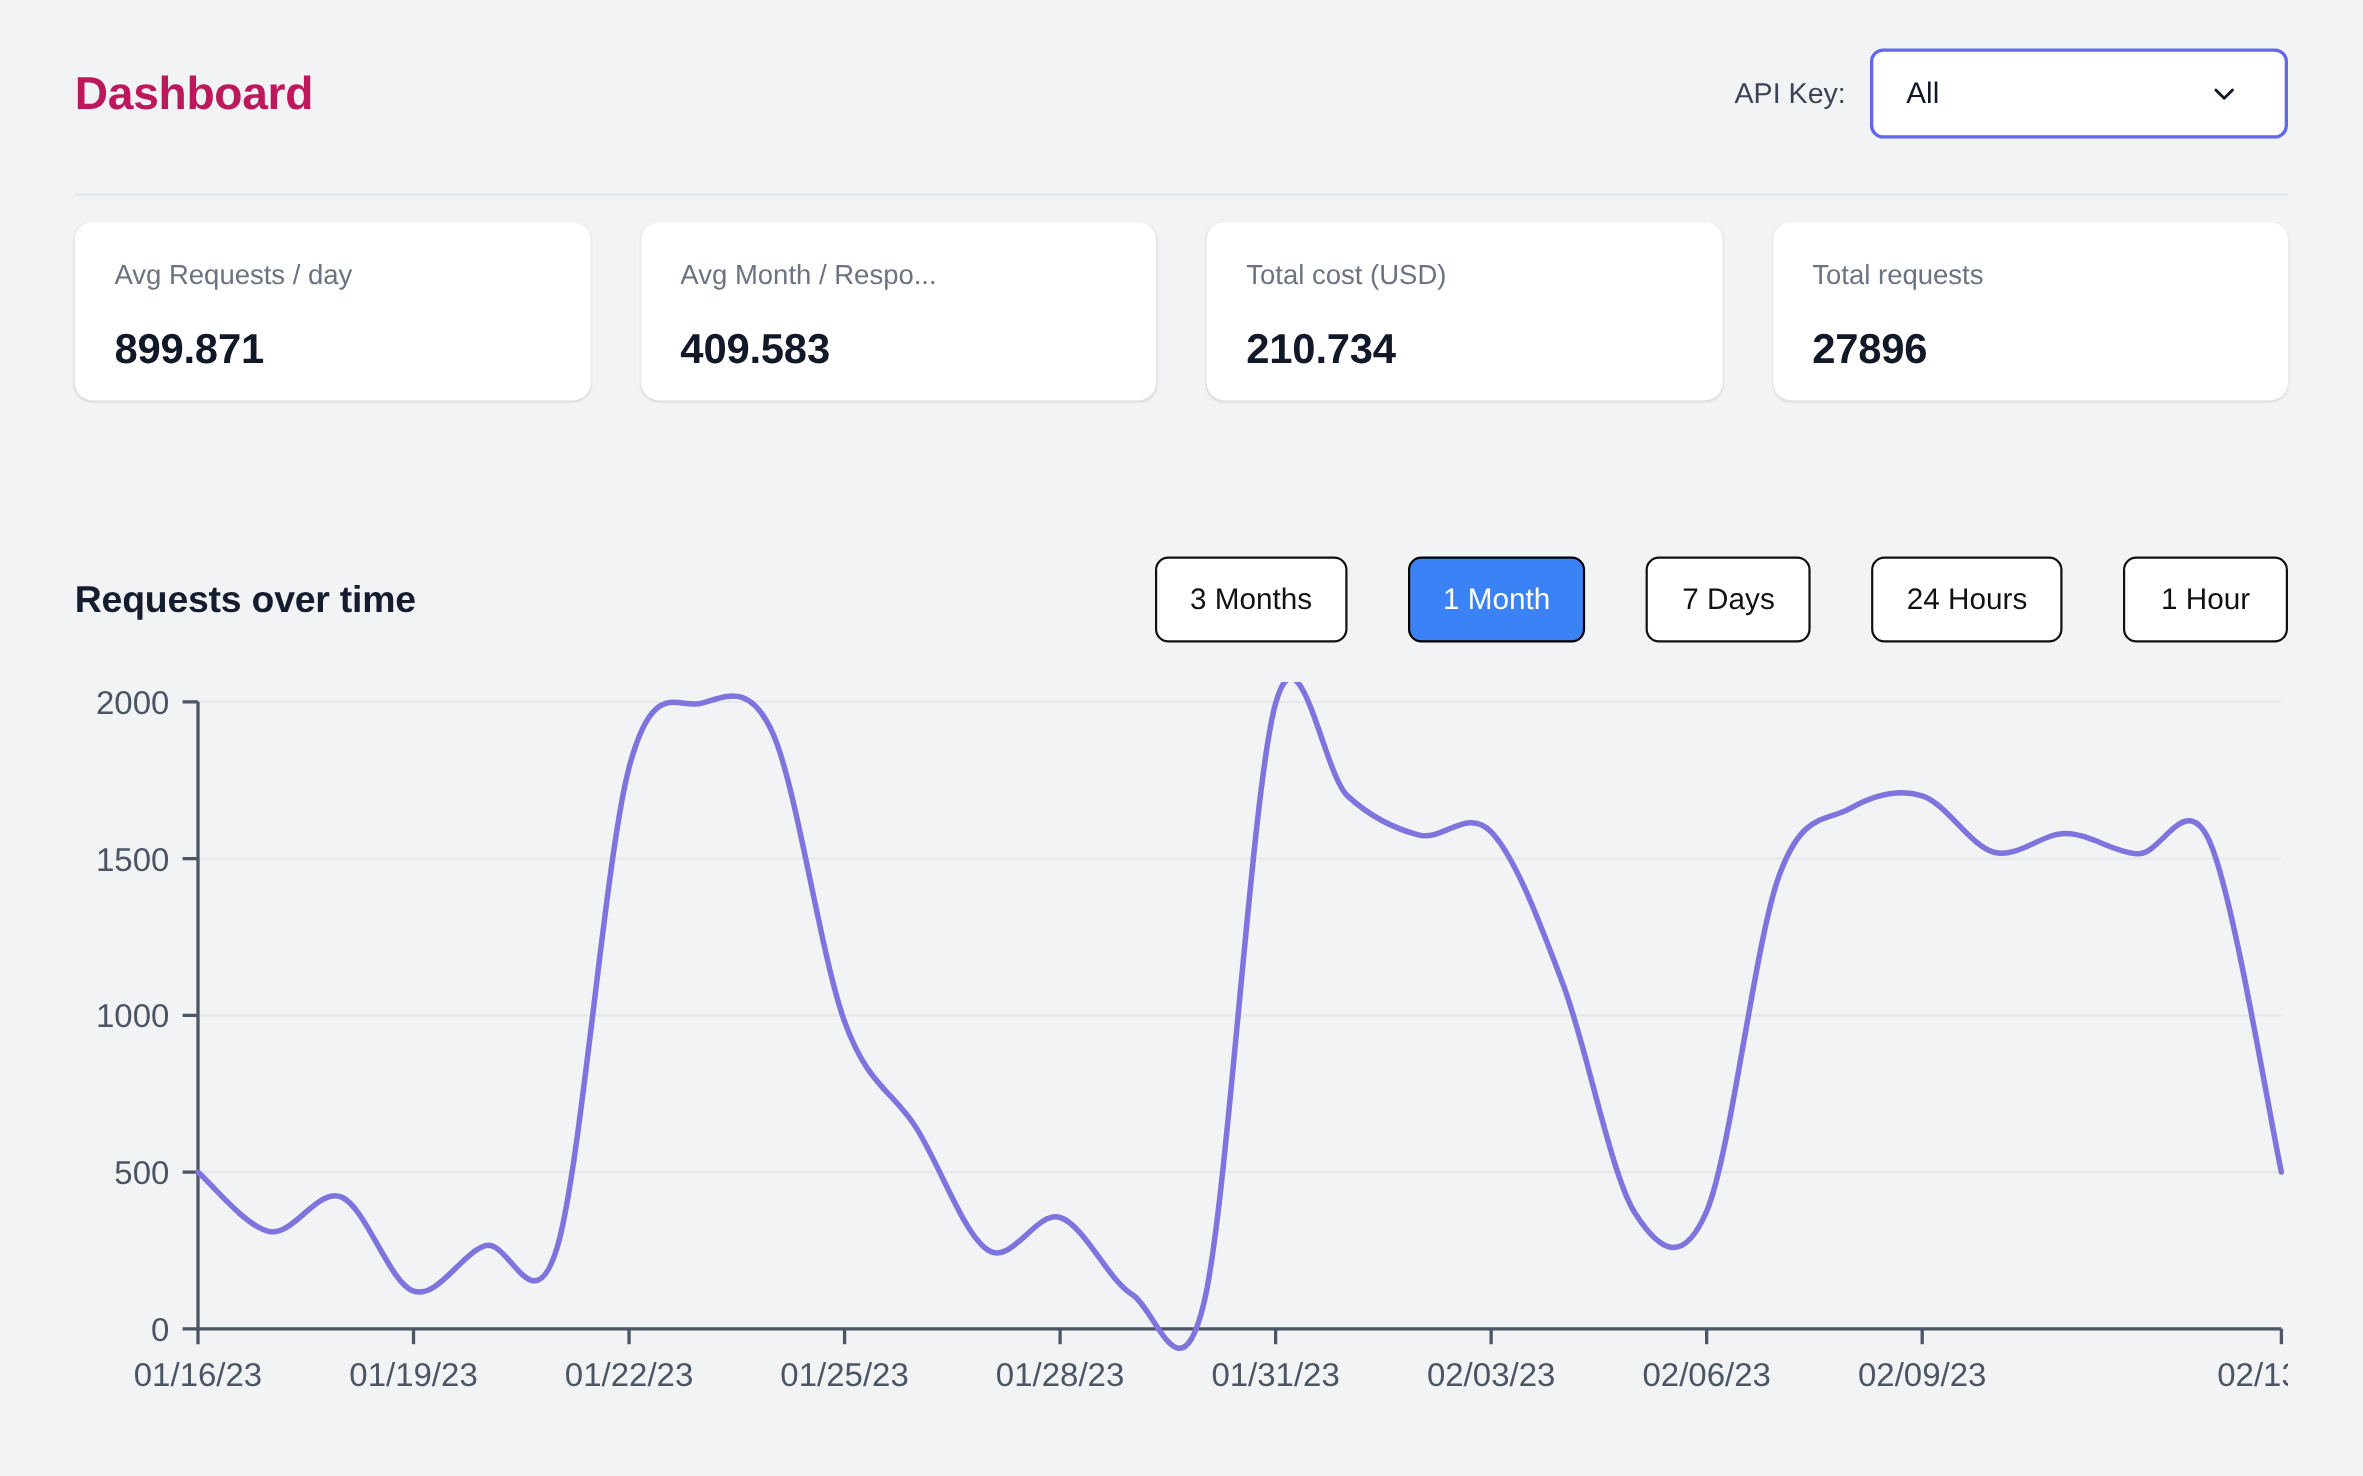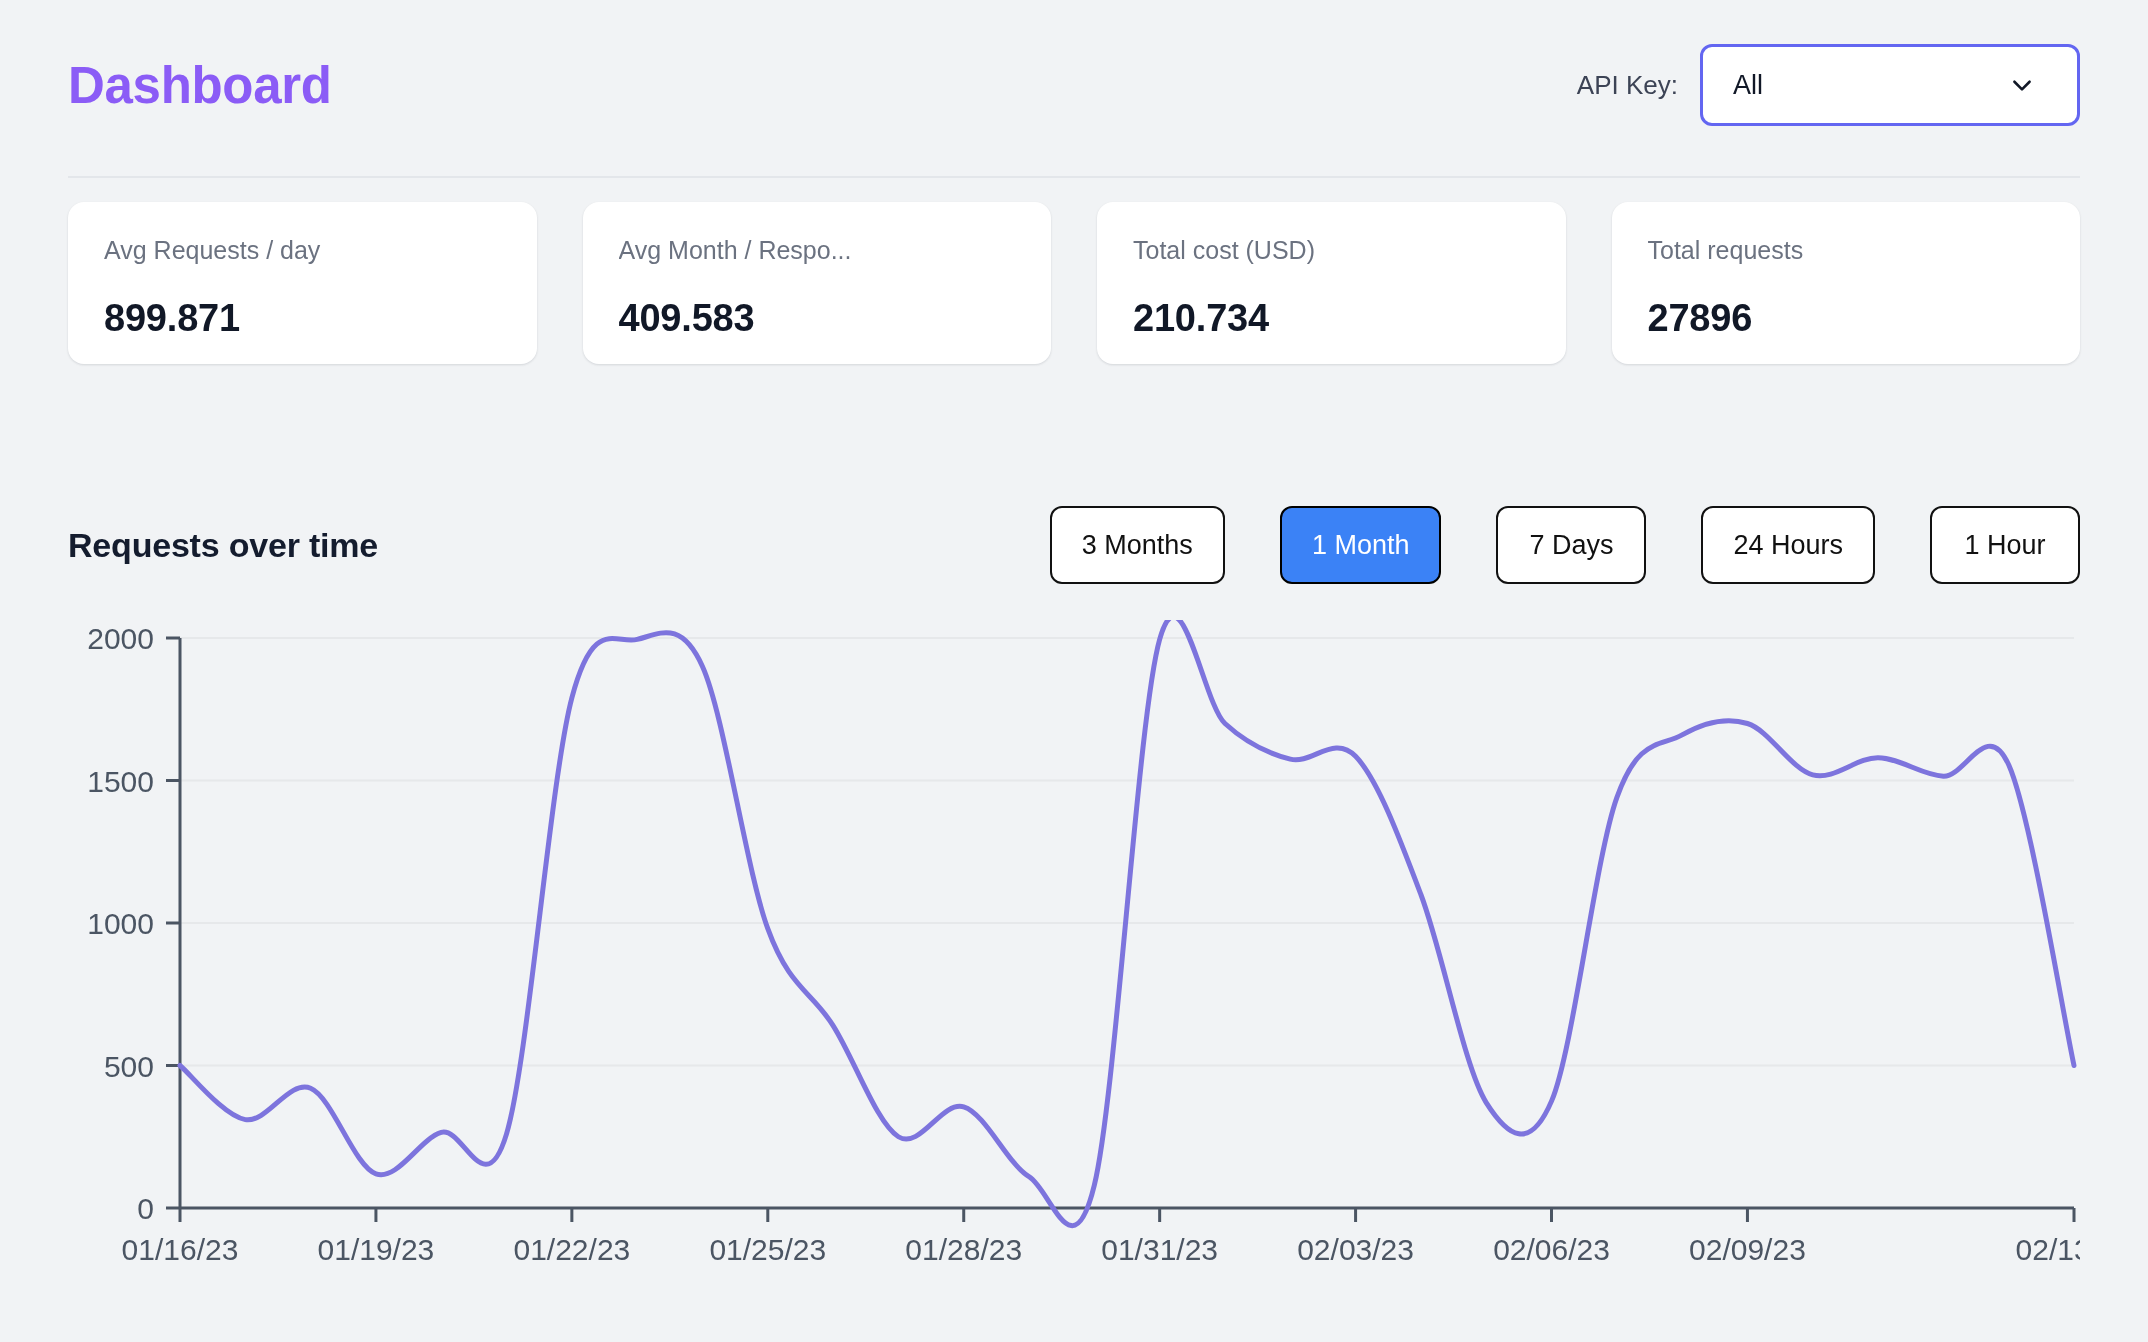--- a/index.html
+++ b/index.html
@@ -25,23 +25,23 @@
     left: 68px;
     top: 30px;
     width: 2012px;
     height: 110px;
     display: flex;
     align-items: center;
     justify-content: space-between;
   }
 
   .page-title {
-    font-size: 51px;
+    font-size: 42px;
     font-weight: bold;
-    color: #8b5cf6;
+    color: #be185d;
     letter-spacing: -0.3px;
   }
 
   .apikey-group {
     display: flex;
     align-items: center;
     gap: 22px;
   }
 
   .apikey-label {

